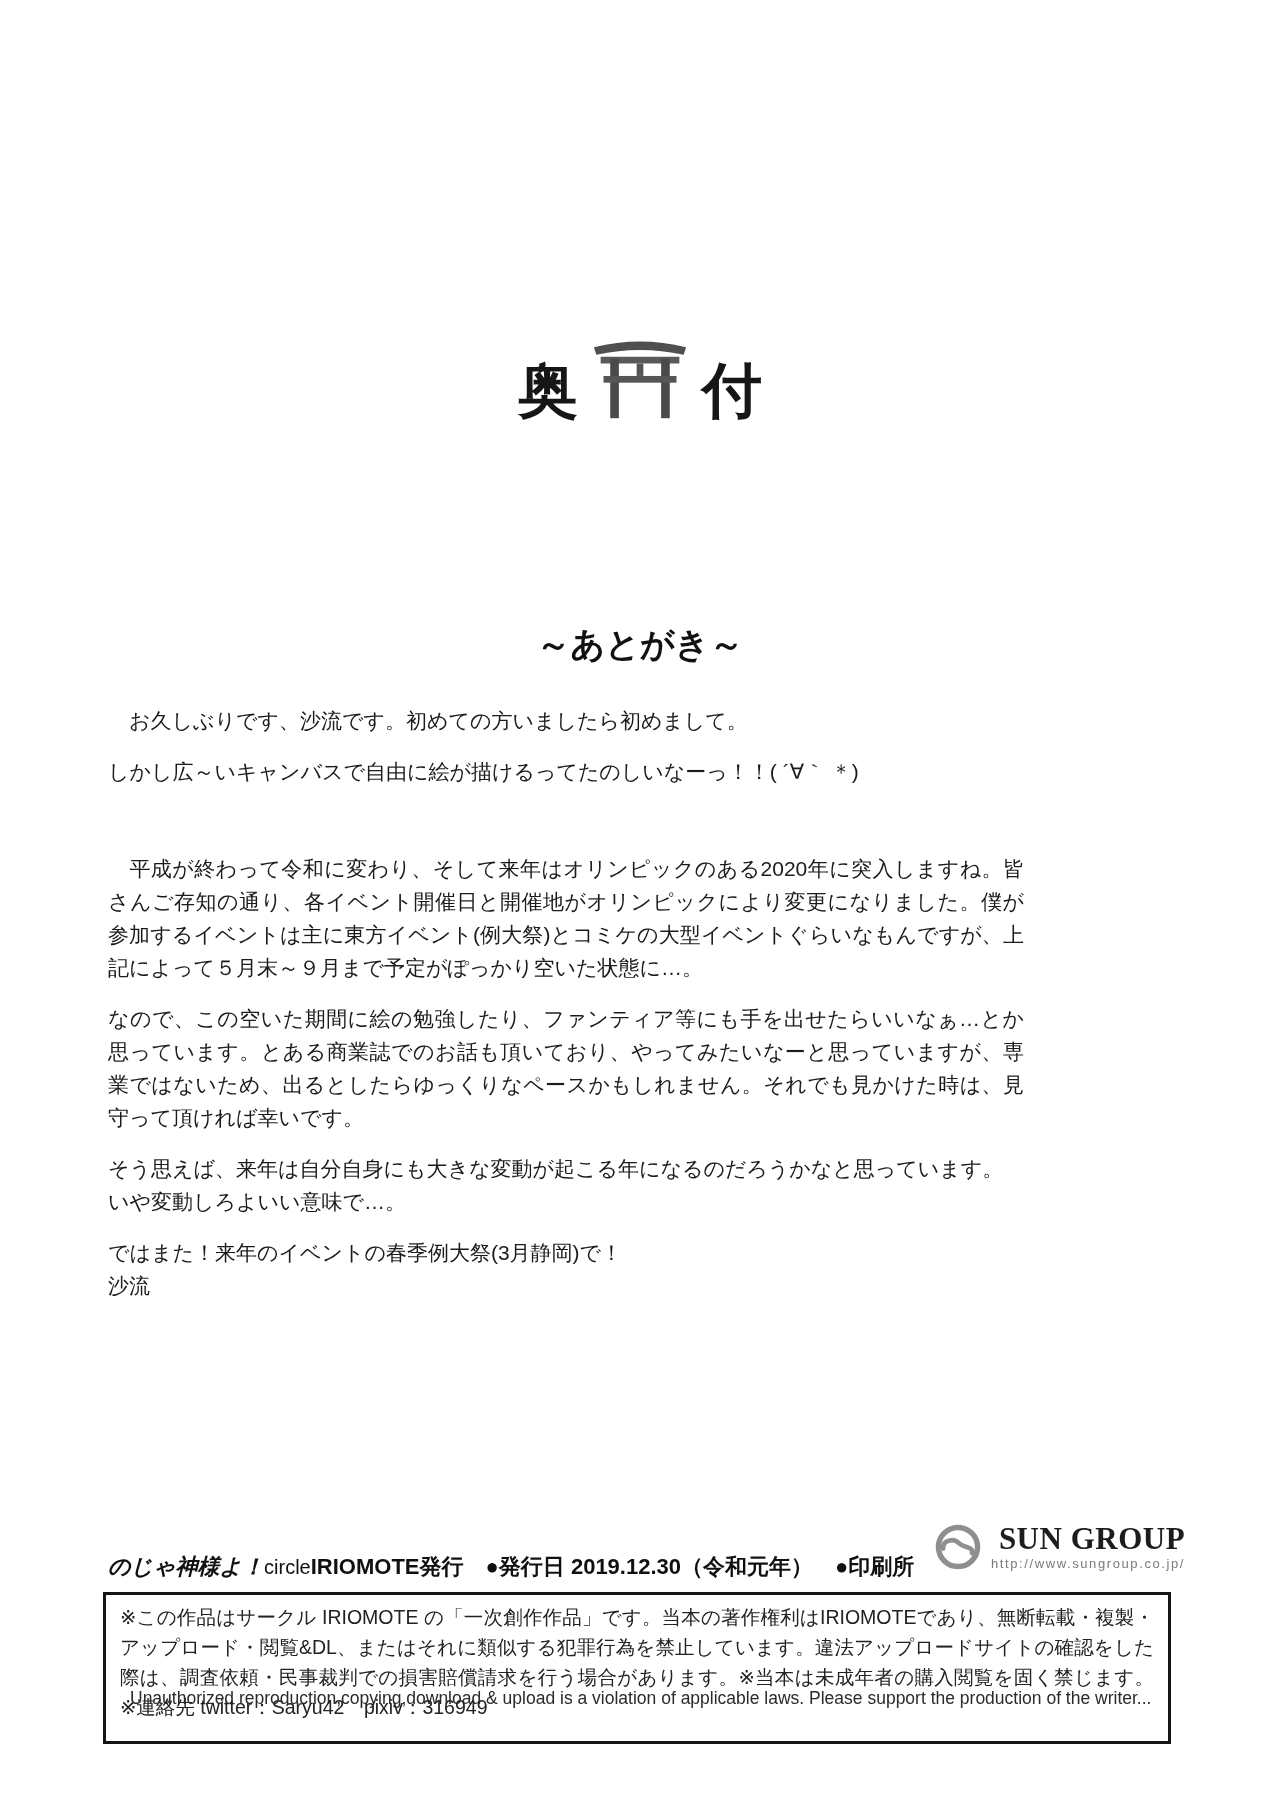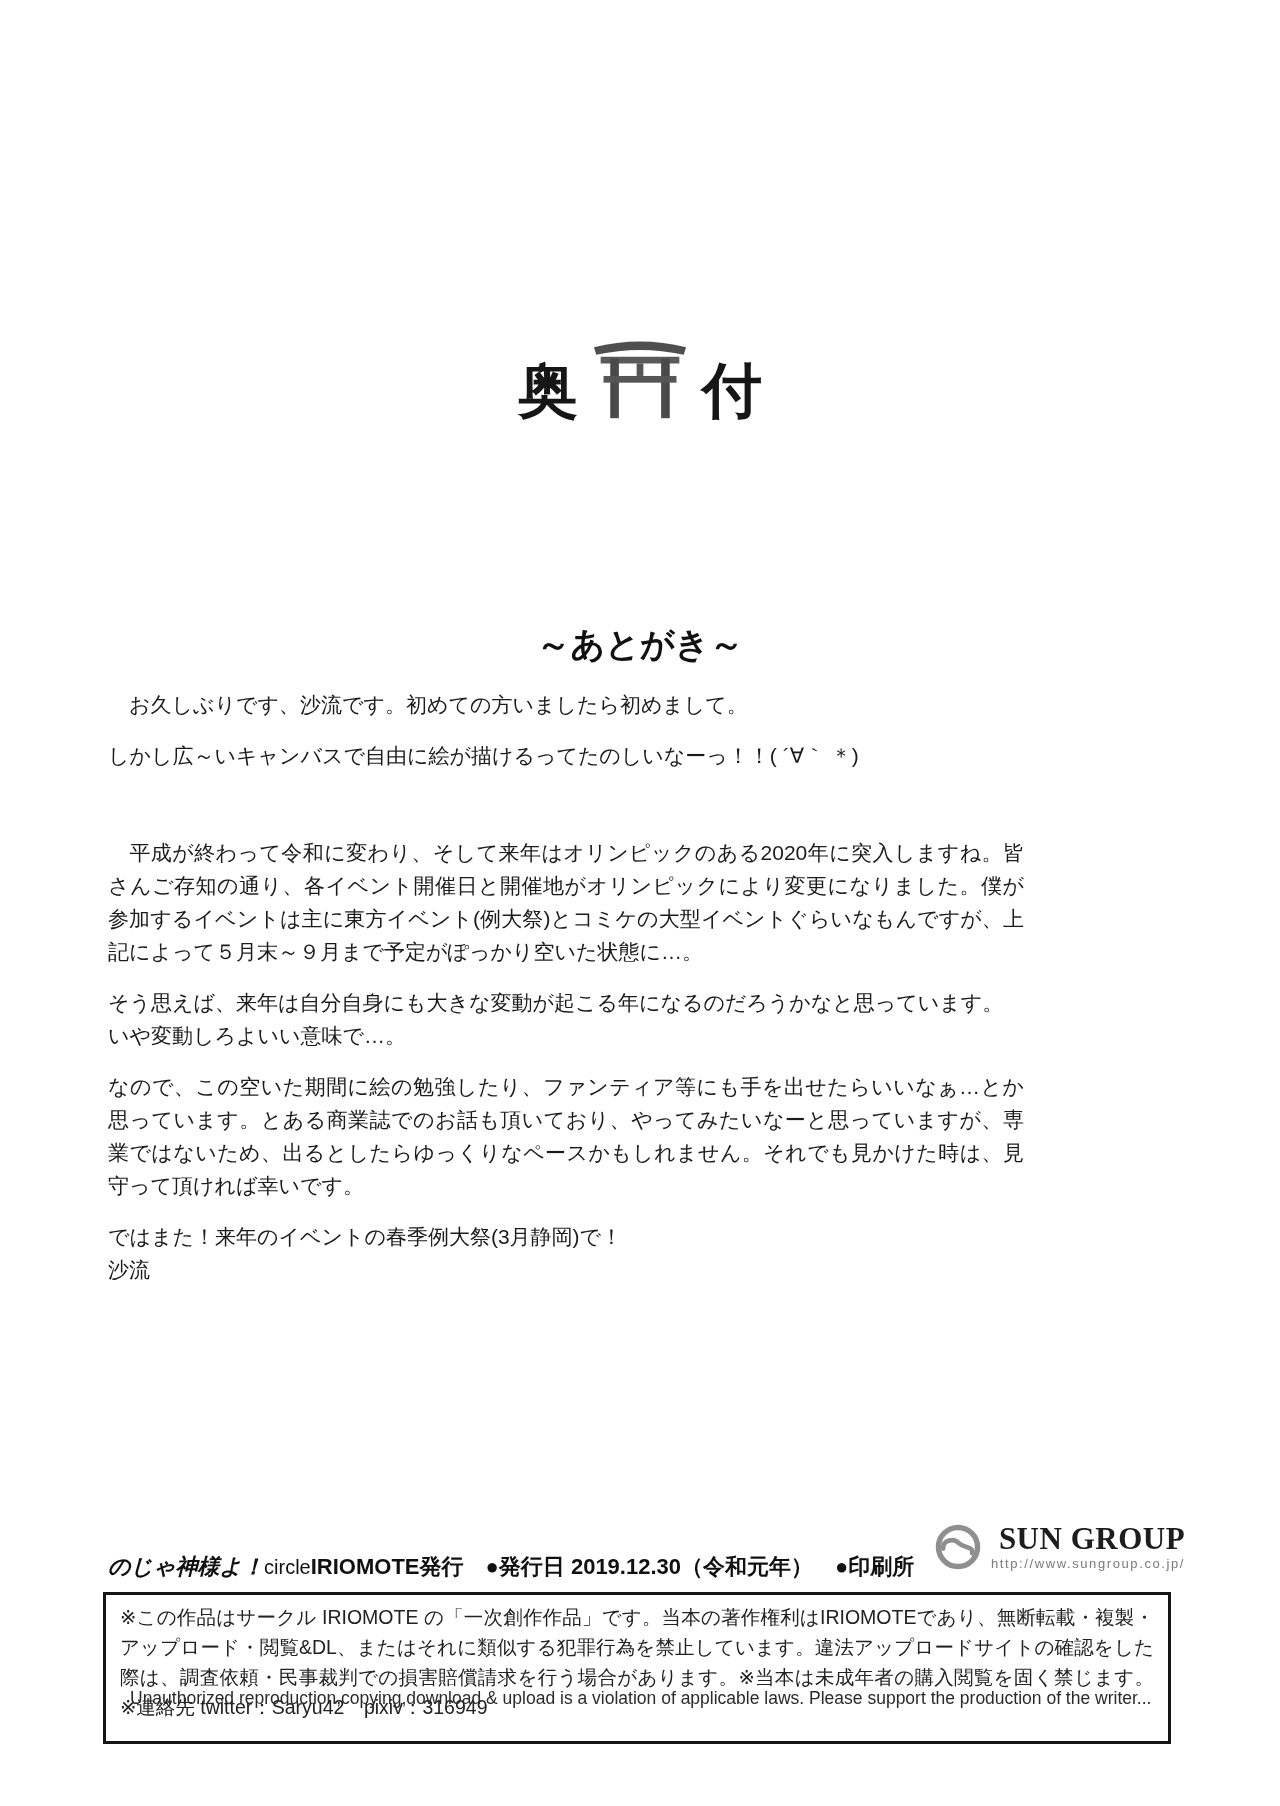--- a/index.html
+++ b/index.html
@@ -30,21 +30,21 @@
     margin:0; text-align:center;
     font-size:34px; font-weight:bold; color:#111;
   }
 
   
   .body-text {
     position:absolute; top:688px; left:108px; width:916px;
     font-size:21px; line-height:33px; color:#1b1b1b;
     text-align:justify;
   }
-  .para { margin:0 0 18px 0; white-space:pre-line; }
+  .para { margin:16px 0 18px 0; white-space:pre-line; }
   .para.gap-after-xl { margin-bottom:64px; }
 
   
   .pub-line {
     position:absolute; top:1552px; left:108px; width:830px;
     font-size:22px; color:#101010; white-space:nowrap;
   }
   .seg-bold-italic { font-weight:bold; font-style:italic; }
   .seg-regular { font-weight:normal; font-size:20px; }
   .seg-bold { font-weight:bold; }
@@ -101,23 +101,23 @@
     </span>
     <span class="title-char">付</span>
   </div>
 
   <h2 class="heading">～あとがき～</h2>
 
   <div class="body-text">
     <p class="para">　お久しぶりです、沙流です。初めての方いましたら初めまして。</p>
     <p class="para gap-after-xl">しかし広～いキャンバスで自由に絵が描けるってたのしいなーっ！！( ´∀｀ ＊)</p>
     <p class="para">　平成が終わって令和に変わり、そして来年はオリンピックのある2020年に突入しますね。皆さんご存知の通り、各イベント開催日と開催地がオリンピックにより変更になりました。僕が参加するイベントは主に東方イベント(例大祭)とコミケの大型イベントぐらいなもんですが、上記によって５月末～９月まで予定がぽっかり空いた状態に…。</p>
+    <p class="para">なので、この空いた期間に絵の勉強したり、ファンティア等にも手を出せたらいいなぁ…とか思っています。とある商業誌でのお話も頂いており、やってみたいなーと思っていますが、専業ではないため、出るとしたらゆっくりなペースかもしれません。それでも見かけた時は、見守って頂ければ幸いです。</p>
     <p class="para">そう思えば、来年は自分自身にも大きな変動が起こる年になるのだろうかなと思っています。
 いや変動しろよいい意味で…。</p>
-    <p class="para">なので、この空いた期間に絵の勉強したり、ファンティア等にも手を出せたらいいなぁ…とか思っています。とある商業誌でのお話も頂いており、やってみたいなーと思っていますが、専業ではないため、出るとしたらゆっくりなペースかもしれません。それでも見かけた時は、見守って頂ければ幸いです。</p>
     <p class="para">ではまた！来年のイベントの春季例大祭(3月静岡)で！
 沙流</p>
   </div>
 
   <div class="pub-line">
     <span class="seg-bold-italic">のじゃ神様よ！</span><span class="seg-regular">circle</span><span class="seg-bold">IRIOMOTE発行</span><span class="seg-bold">　●発行日 2019.12.30（令和元年）　●印刷所</span>
   </div>
 
   <div class="sun-logo">
     <span class="sun-mark">

